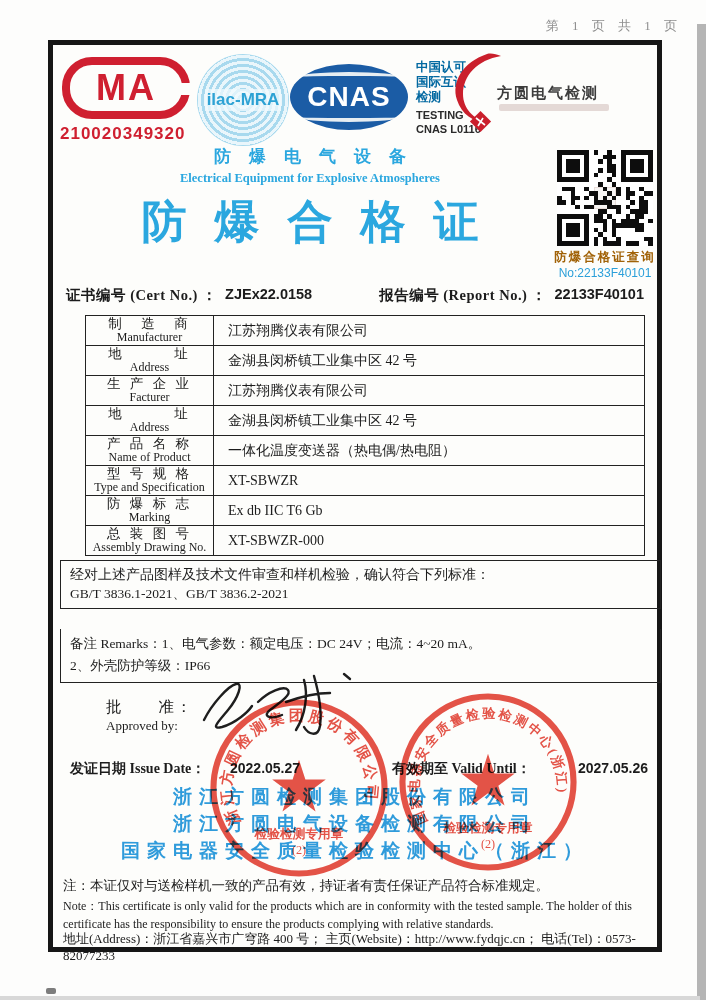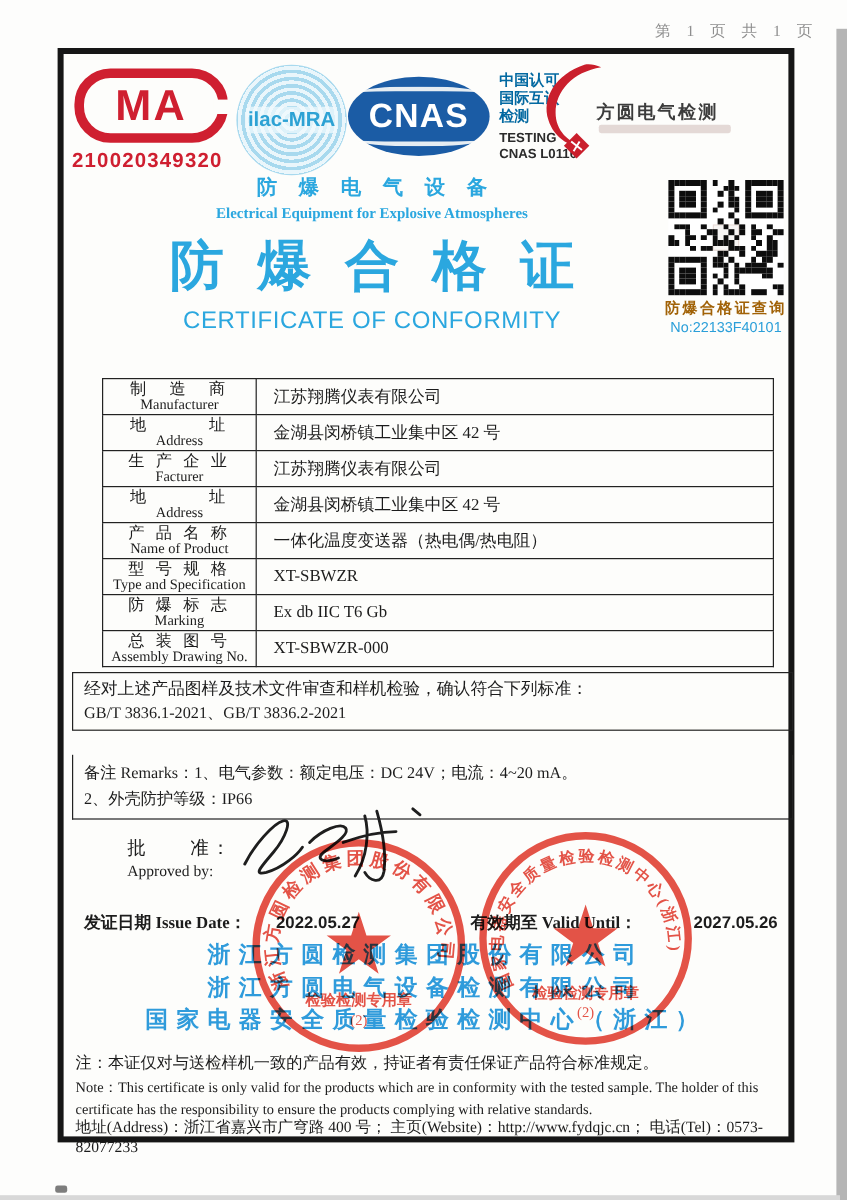--- a/index.html
+++ b/index.html
@@ -134,21 +134,20 @@
     <rect x="30" y="62" width="15" height="15" transform="rotate(45 37.5 69.5)" fill="#ca1f2c"></rect>
     <path d="M33,66 l9,7 M40,66 l-5,8" stroke="#fff" stroke-width="1.6" fill="none"></path>
   </svg>
   <div class="fy-label">方圆电气检测</div>
   <div class="fy-sub"></div>
 
   <div class="title-wrap">
     <div class="t-cn-small">防爆电气设备</div>
     <div class="t-en-small">Electrical Equipment for Explosive Atmospheres</div>
     <div class="t-cn-big">防爆合格证</div>
-    <div class="t-en-big">CERTIFICATE OF CONFORMITY</div>
   </div>
 
   <div class="qr-box">
     <div class="qr" id="qr">
         <div class="qr-logo"></div>
         <div class="qr-cell" style="left: 36.5714px; top: 0px; width: 4.57143px; height: 4.57143px;"></div>
         <div class="qr-cell" style="left: 50.2857px; top: 0px; width: 4.57143px; height: 4.57143px;"></div>
         <div class="qr-cell" style="left: 45.7143px; top: 4.57143px; width: 4.57143px; height: 4.57143px;"></div>
         <div class="qr-cell" style="left: 50.2857px; top: 4.57143px; width: 4.57143px; height: 4.57143px;"></div>
         <div class="qr-cell" style="left: 54.8571px; top: 4.57143px; width: 4.57143px; height: 4.57143px;"></div>
@@ -357,20 +356,27 @@
         <div class="qr-cell" style="left: 9.14286px; top: 91.4286px; width: 4.57143px; height: 4.57143px;"></div>
         <div class="qr-cell" style="left: 13.7143px; top: 91.4286px; width: 4.57143px; height: 4.57143px;"></div>
         <div class="qr-cell" style="left: 18.2857px; top: 91.4286px; width: 4.57143px; height: 4.57143px;"></div>
         <div class="qr-cell" style="left: 22.8571px; top: 91.4286px; width: 4.57143px; height: 4.57143px;"></div>
         <div class="qr-cell" style="left: 27.4286px; top: 91.4286px; width: 4.57143px; height: 4.57143px;"></div>
       </div>
     <div class="qr-caption">防爆合格证查询</div>
     <div class="qr-number">No:22133F40101</div>
   </div>
 
+  <div class="cert-line">
+    <span class="lbl">证书编号 (Cert No.) ：</span>
+    <span class="val">ZJEx22.0158</span>
+    <span class="gap"></span>
+    <span class="lbl">报告编号 (Report No.) ：</span>
+    <span class="val">22133F40101</span>
+  </div>
 
   <table class="info-table">
     <tbody>
       <tr>
           <td class="cell-label">
             <div class="cn">制　造　商</div>
             <div class="en">Manufacturer</div>
           </td>
           <td class="cell-value">江苏翔腾仪表有限公司</td>
         </tr>

